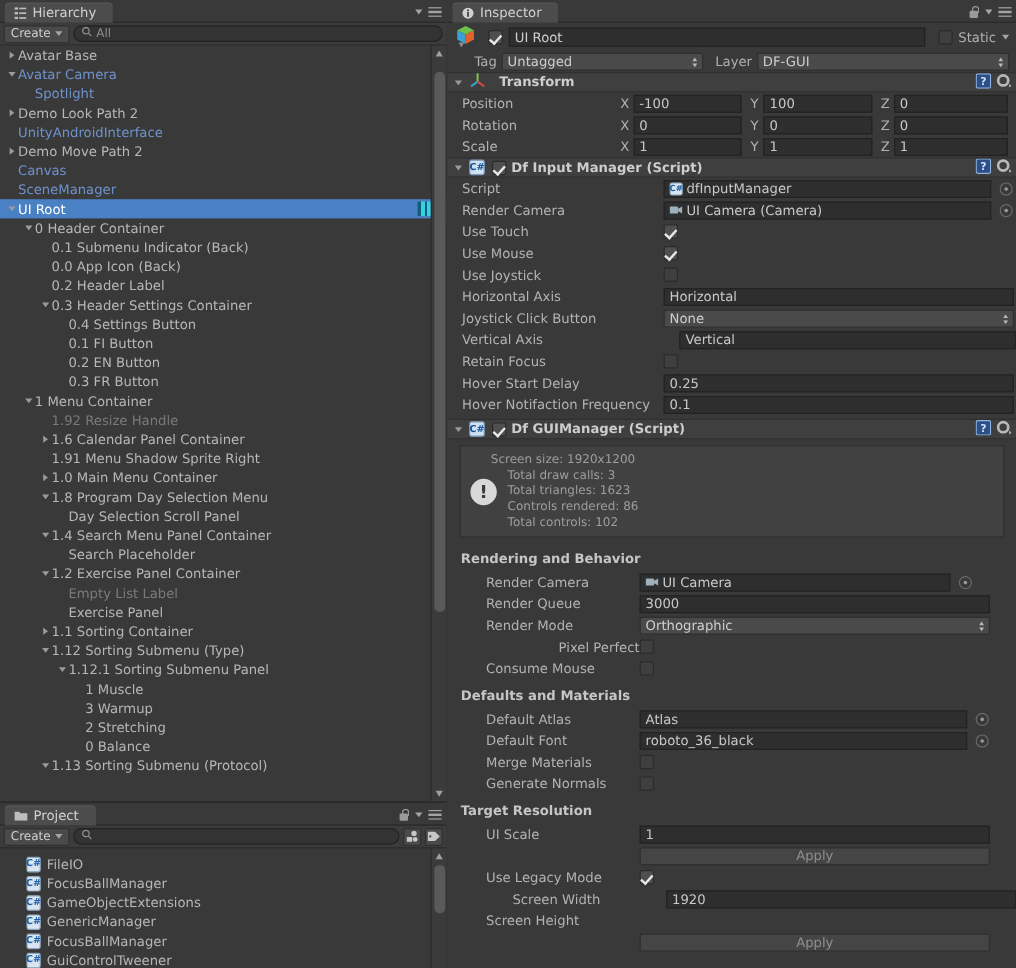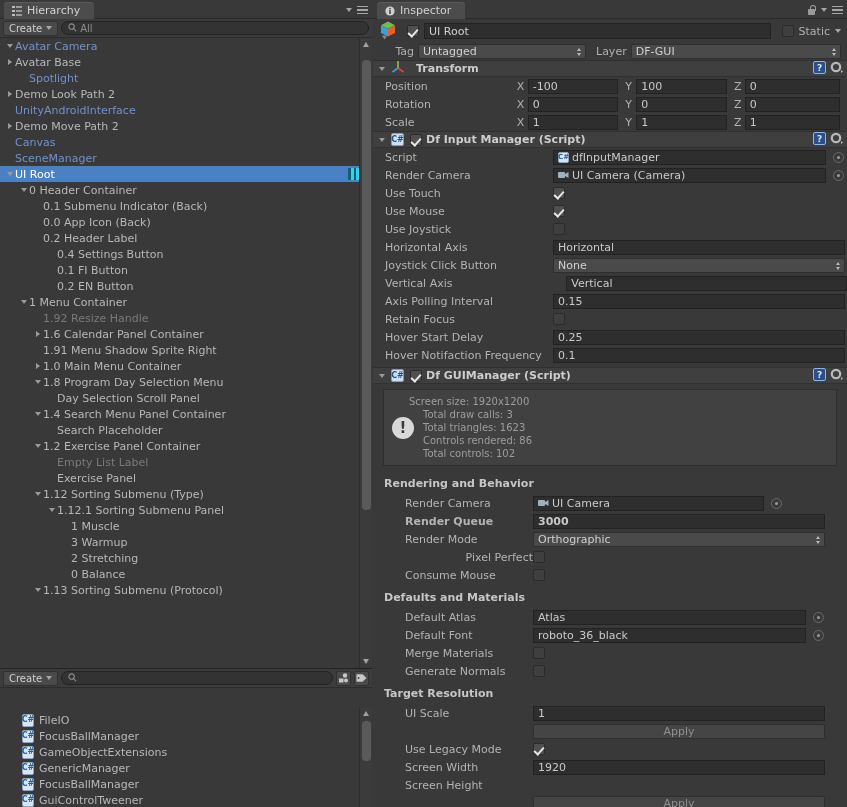--- a/index.html
+++ b/index.html
@@ -223,30 +223,30 @@
               <line x1="6.2" y1="6.2" x2="9" y2="9" stroke="#8e8e8e" stroke-width="1.2"></line>
             </svg>
         </span>
         <span>All</span>
       </div>
     </div>
 
     <div class="treebody">
       <div id="tree-rows">
           <div class="row">
+            <span class="arrow right" style="margin-left: 4px;">
+              <i></i>
+            </span>
+            <span class="lbl">Avatar Base</span>
+          </div>
+          <div class="row">
             <span class="arrow down" style="margin-left: 4px;">
               <i></i>
             </span>
             <span class="lbl blue">Avatar Camera</span>
-          </div>
-          <div class="row">
-            <span class="arrow right" style="margin-left: 4px;">
-              <i></i>
-            </span>
-            <span class="lbl">Avatar Base</span>
           </div>
           <div class="row">
             <span class="arrow " style="margin-left: 18px;"></span>
             <span class="lbl blue">Spotlight</span>
           </div>
           <div class="row">
             <span class="arrow right" style="margin-left: 4px;">
               <i></i>
             </span>
             <span class="lbl">Demo Look Path 2</span>
@@ -288,32 +288,42 @@
           </div>
           <div class="row">
             <span class="arrow " style="margin-left: 32px;"></span>
             <span class="lbl">0.0 App Icon (Back)</span>
           </div>
           <div class="row">
             <span class="arrow " style="margin-left: 32px;"></span>
             <span class="lbl">0.2 Header Label</span>
           </div>
           <div class="row">
+            <span class="arrow down" style="margin-left: 32px;">
+              <i></i>
+            </span>
+            <span class="lbl">0.3 Header Settings Container</span>
+          </div>
+          <div class="row">
             <span class="arrow " style="margin-left: 46px;"></span>
             <span class="lbl">0.4 Settings Button</span>
           </div>
           <div class="row">
             <span class="arrow " style="margin-left: 46px;"></span>
             <span class="lbl">0.1 FI Button</span>
           </div>
           <div class="row">
             <span class="arrow " style="margin-left: 46px;"></span>
             <span class="lbl">0.2 EN Button</span>
           </div>
           <div class="row">
+            <span class="arrow " style="margin-left: 46px;"></span>
+            <span class="lbl">0.3 FR Button</span>
+          </div>
+          <div class="row">
             <span class="arrow down" style="margin-left: 18px;">
               <i></i>
             </span>
             <span class="lbl">1 Menu Container</span>
           </div>
           <div class="row">
             <span class="arrow " style="margin-left: 32px;"></span>
             <span class="lbl dim">1.92 Resize Handle</span>
           </div>
           <div class="row">
@@ -358,20 +368,26 @@
             </span>
             <span class="lbl">1.2 Exercise Panel Container</span>
           </div>
           <div class="row">
             <span class="arrow " style="margin-left: 46px;"></span>
             <span class="lbl dim">Empty List Label</span>
           </div>
           <div class="row">
             <span class="arrow " style="margin-left: 46px;"></span>
             <span class="lbl">Exercise Panel</span>
+          </div>
+          <div class="row">
+            <span class="arrow right" style="margin-left: 32px;">
+              <i></i>
+            </span>
+            <span class="lbl">1.1 Sorting Container</span>
           </div>
           <div class="row">
             <span class="arrow down" style="margin-left: 32px;">
               <i></i>
             </span>
             <span class="lbl">1.12 Sorting Submenu (Type)</span>
           </div>
           <div class="row">
             <span class="arrow down" style="margin-left: 46px;">
               <i></i>
@@ -403,20 +419,39 @@
         </div>
       <div class="vscroll">
         <span class="ar up"></span>
         <span class="ar dn"></span>
         <div class="thumb" style="top:22px;height:450px;"></div>
       </div>
     </div>
   </div>
 
   <div class="panel" id="project">
+    <div class="tabbar">
+      <div class="tab">
+        <span class="tabicon">
+          <svg width="11" height="9" viewBox="0 0 11 9">
+              <path d="M0 1.5h4l1 1.2h6V9H0z" fill="#bdbdbd"></path>
+            </svg>
+        </span>
+        <span>Project</span>
+      </div>
+      <div class="tabright">
+        <span class="lockico"></span>
+        <span class="caretdn"></span>
+        <span class="burger">
+            <span></span>
+            <span></span>
+            <span></span>
+          </span>
+      </div>
+    </div>
 
     <div class="toolbar">
       <div class="tb-btn">
         <span>Create</span>
         <span class="caretdn"></span>
       </div>
       <div class="searchfield">
         <span>
           <svg width="9" height="9" viewBox="0 0 10 10">
               <circle cx="4" cy="4" r="3" fill="none" stroke="#8e8e8e" stroke-width="1.2"></circle>
@@ -677,26 +712,20 @@
               <span class="updown"></span>
             </span>
           </div>
           <div class="prow" style="padding-left: 12px; gap: 20px;">
             <span class="pname" style="width:168px;">Vertical Axis</span>
             <span class="field" style="width:292px;">
               <span>Vertical</span>
             </span>
           </div>
           <div class="prow" style="padding-left: 12px;">
-            <span class="pname" style="width:168px;">Axis Polling Interval</span>
-            <span class="field" style="width:292px;">
-              <span>0.15</span>
-            </span>
-          </div>
-          <div class="prow" style="padding-left: 12px;">
             <span class="pname" style="width:168px;">Retain Focus</span>
             <span class="cb flat"></span>
           </div>
           <div class="prow" style="padding-left: 12px;">
             <span class="pname" style="width:168px;">Hover Start Delay</span>
             <span class="field" style="width:292px;">
               <span>0.25</span>
             </span>
           </div>
           <div class="prow" style="padding-left: 12px;">
@@ -739,30 +768,30 @@
             <div>Total triangles: 1623</div>
             <div>Controls rendered: 86</div>
             <div>Total controls: 102</div>
           </span>
       </div>
 
       <div id="gm-sections">
           <div class="secthead">Rendering and Behavior</div>
           <div class="prow" style="padding-left: 32px;">
             <span class="pname" style="width:128px;">Render Camera</span>
-            <span class="field" style="width:231px;">
+            <span class="field" style="width:259px;">
               <span><svg width="11" height="9" viewBox="0 0 11 9">
                   <rect x="0" y="2" width="7" height="6" rx="1" fill="#9fb0bd"></rect>
                   <path d="M7 4l3.5-2v6L7 6z" fill="#9fb0bd"></path>
                 </svg></span>
               <span>UI Camera</span>
             </span>
             <span class="radio" style="margin-left:7px;"></span>
           </div>
-          <div class="prow" style="padding-left: 32px; font-weight: bold;">
+          <div class="prow" style="padding-left: 32px;">
             <span class="pname" style="width:128px;">Render Queue</span>
             <span class="field" style="width:292px;">
               <span>3000</span>
             </span>
           </div>
           <div class="prow" style="padding-left: 32px;">
             <span class="pname" style="width:128px;">Render Mode</span>
             <span class="dropdown" style="width:292px;">
               <span>Orthographic</span>
               <span class="updown"></span>
@@ -809,21 +838,21 @@
           <div class="prow" style="padding-left: 32px;">
             <span style="width:128px;"></span>
             <span class="applybtn" style="width:292px;">
               <span>Apply</span>
             </span>
           </div>
           <div class="prow" style="padding-left: 32px;">
             <span class="pname" style="width:128px;">Use Legacy Mode</span>
             <span class="cb on"></span>
           </div>
-          <div class="prow" style="padding-left: 32px;">
+          <div class="prow" style="padding-left: 32px; justify-content: flex-end;">
             <span class="pname" style="width:128px;">Screen Width</span>
             <span class="field" style="width:292px;">
               <span>1920</span>
             </span>
           </div>
           <div class="prow" style="padding-left: 32px;">
             <span class="pname" style="width:128px;">Screen Height</span>
           </div>
           <div class="prow" style="padding-left: 32px;">
             <span style="width:128px;"></span>

